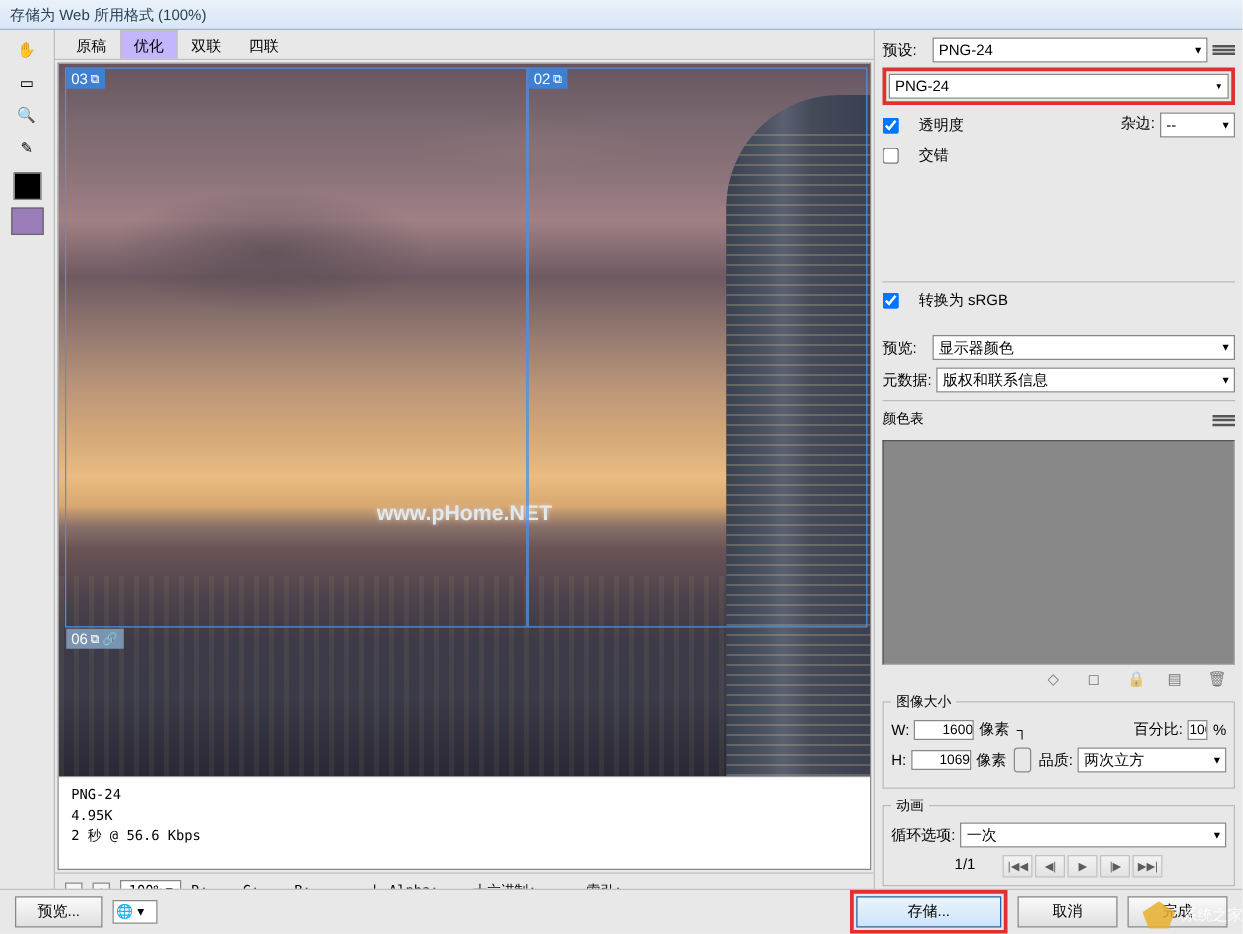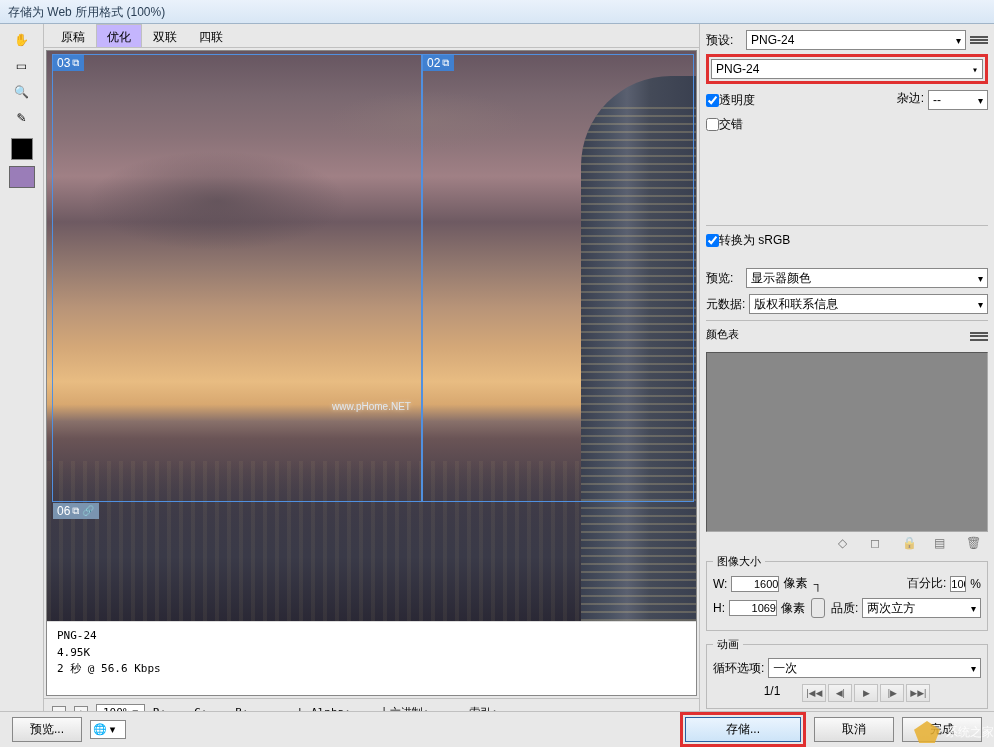--- a/index.html
+++ b/index.html
@@ -15,39 +15,39 @@
 .tab{padding:4px 10px;cursor:pointer;border:1px solid transparent;border-bottom:none}
 .tab.active{background:#c4b5fd;border-color:#c0c0c0}
 .canvas-area{flex:1;background:#fff;border:1px solid #888;margin:2px;position:relative;overflow:hidden}
 .image-bg{width:100%;height:570px;background:linear-gradient(180deg,#665560 0%,#7a6870 8%,#8a7278 15%,#a08085 22%,#6e5a62 30%,#947a70 38%,#b89478 45%,#d4a878 52%,#e8bc82 58%,#d8a870 62%,#88706a 65%,#6a5456 68%,#5a4a50 72%,#4a4048 80%,#3a3440 90%,#2a2835 100%);position:relative}
 .building{position:absolute;right:0;top:25px;width:115px;height:545px;background:linear-gradient(90deg,#3a4050 0%,#4a5262 25%,#5a6070 40%,#444a58 60%,#3a4050 100%);border-radius:90px 0 0 0;overflow:hidden}
 .building::before{content:"";position:absolute;inset:30px 0 0 0;background:repeating-linear-gradient(0deg,rgba(220,200,140,.25) 0,rgba(220,200,140,.25) 2px,transparent 2px,transparent 8px)}
 .skyline{position:absolute;bottom:0;left:0;right:115px;height:160px;background:linear-gradient(0deg,#2a2835 0%,#3a3a48 40%,rgba(60,58,72,.8) 70%,transparent 100%)}
 .skyline::before{content:"";position:absolute;inset:0;background:repeating-linear-gradient(90deg,rgba(200,180,120,.08) 0,rgba(200,180,120,.08) 4px,transparent 4px,transparent 12px)}
 .cloud1{position:absolute;top:100px;left:40px;width:260px;height:100px;background:radial-gradient(ellipse,rgba(80,70,78,.6),transparent 70%)}
 .cloud2{position:absolute;top:40px;left:280px;width:200px;height:60px;background:radial-gradient(ellipse,rgba(140,120,120,.5),transparent 70%)}
-.watermark{position:absolute;top:350px;left:50%;transform:translateX(-50%);color:#e0e8f0;font-weight:normal;font-size:10px;text-shadow:0 0 4px rgba(255,255,255,.5)}
+.watermark{position:absolute;top:350px;left:50%;transform:translateX(-50%);color:#e0e8f0;font-weight:bold;font-size:17px;text-shadow:0 0 4px rgba(255,255,255,.5)}
 .slice-label{position:absolute;background:#4080d0;color:#fff;font-size:10px;padding:1px 4px;display:flex;align-items:center;gap:2px}
 .slice-border{position:absolute;border:1px solid #5090e0;pointer-events:none}
 .info-bar{padding:6px 10px;background:#fff;border-top:1px solid #ddd}
 .info-bar div{line-height:1.5;font-family:monospace;font-size:11px}
 .status-bar{height:28px;display:flex;align-items:center;gap:8px;padding:0 8px;border-top:1px solid #c0c0c0}
 .zoom-btn{width:14px;height:14px;border:1px solid #888;background:#f5f5f5;font-size:9px;line-height:12px;text-align:center;cursor:pointer}
 .zoom-sel{border:1px solid #888;padding:1px 6px;background:#fff;font-size:11px}
 .status-bar span{font-size:11px;font-family:monospace}
 .right-panel{width:295px;background:#e8e8e8;border-left:1px solid #c0c0c0;padding:6px;overflow:hidden}
 .row{display:flex;align-items:center;gap:4px;margin-bottom:6px}
 .row label{min-width:36px}
 .select{flex:1;border:1px solid #888;background:#fff;padding:2px 4px;position:relative;height:20px;line-height:15px}
 .select::after{content:"▾";position:absolute;right:4px;top:2px;font-size:10px}
 .format-highlight{border:3px solid #e03030;padding:2px;margin:-2px 0 6px 0}
 .format-highlight .select{font-family:monospace}
 .menu-btn{width:18px;height:14px;display:flex;flex-direction:column;justify-content:space-around;padding:2px 0}
 .menu-btn span{height:2px;background:#555}
-.chk{display:flex;align-items:center;gap:0}
+.chk{display:flex;align-items:center;gap:16px}
 .chk input{margin:0}
 .section-hr{border:none;border-top:1px solid #bbb;margin:6px 0}
 .section-title{font-size:11px;margin-bottom:4px}
 .color-table{width:100%;height:180px;background:#888;border:1px inset #aaa}
 .ct-icons{display:flex;justify-content:flex-end;gap:18px;padding:4px 8px}
 .ct-icons span{width:14px;height:14px;opacity:.5}
 .num-input{width:48px;border:1px solid #888;padding:1px 0;background:#fff;text-align:right;font-size:11px}
 .link-icon{display:inline-block;width:14px;height:20px;border:1px solid #888;border-radius:3px;position:relative;margin:0 2px}
 .anim-nav{display:flex;justify-content:center;gap:2px;align-items:flex-start;margin-top:4px}
 .nav-btn{width:24px;height:18px;border:1px solid #aaa;background:linear-gradient(#fafafa,#e0e0e0);font-size:9px;display:flex;align-items:center;justify-content:center;opacity:.6}

